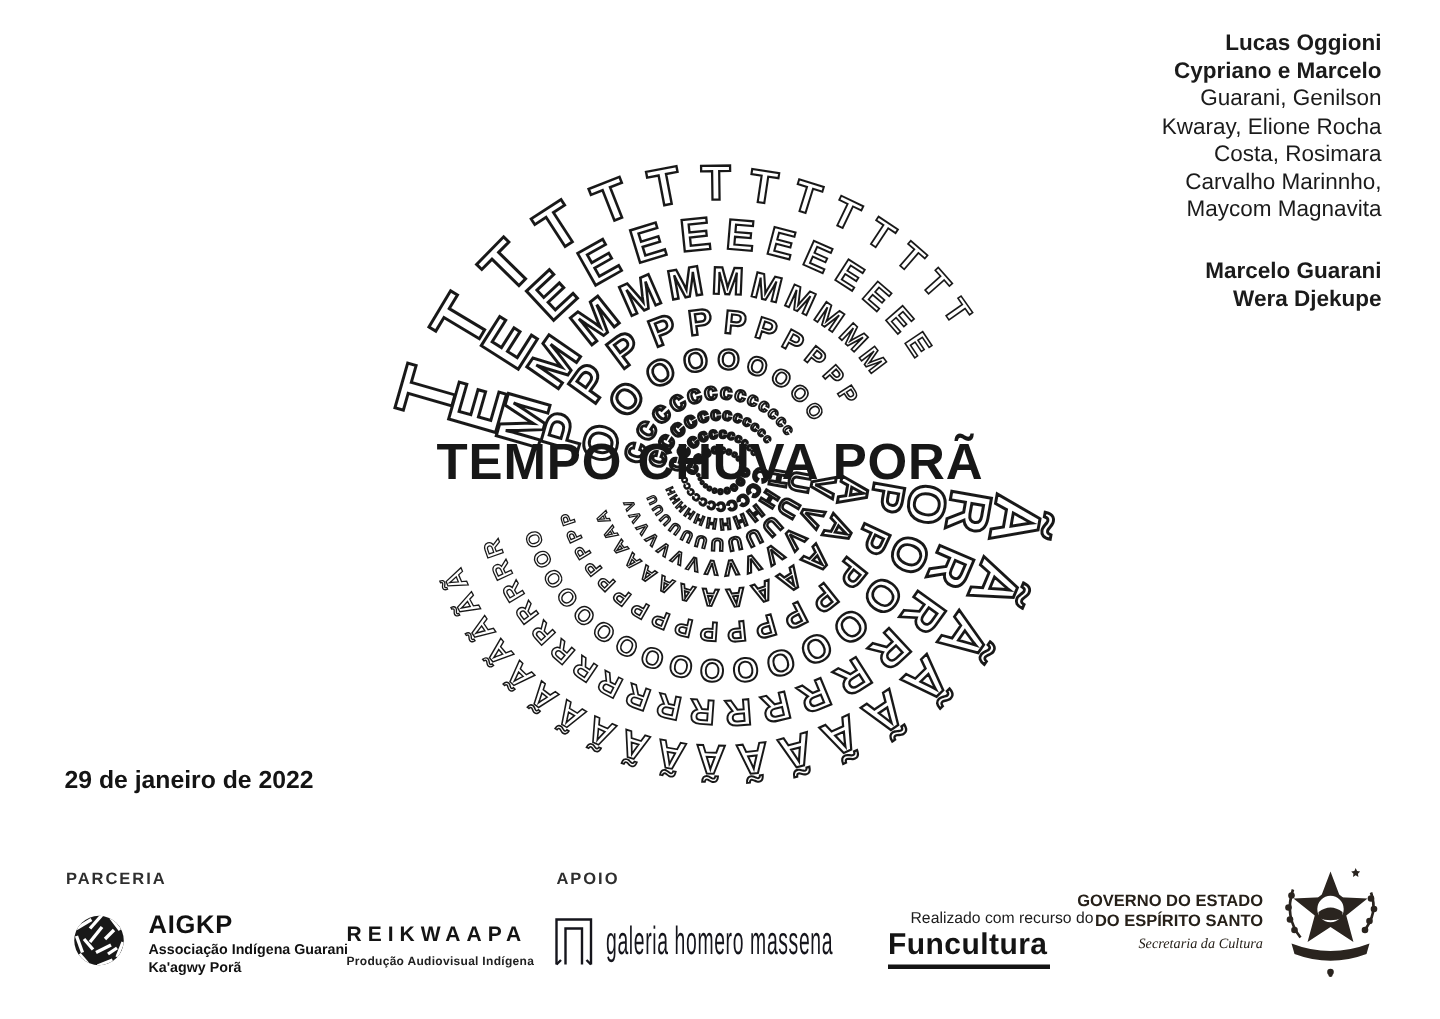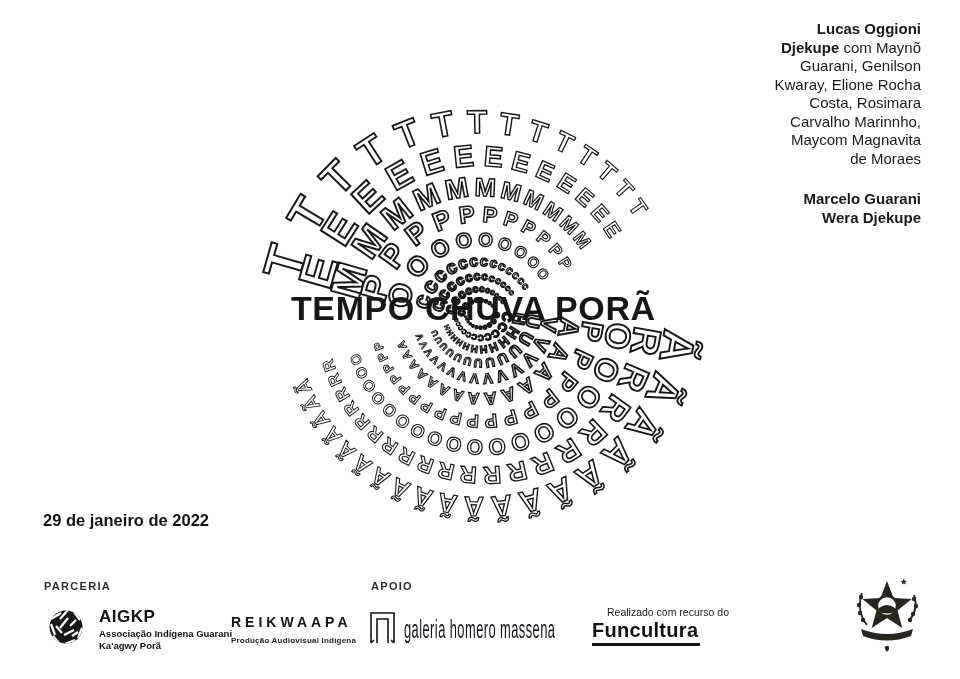--- a/index.html
+++ b/index.html
@@ -298,27 +298,26 @@
         <text transform="translate(467.7,318.7) rotate(241.4)" font-size="4.5" stroke-width="0.90">c</text>
         <text transform="translate(466.7,316.4) rotate(251.5)" font-size="4.2" stroke-width="0.84">c</text>
       </g>
     </svg>
 
   <div class="title">TEMPO CHUVA PORÃ</div>
 
   <div class="right-col">
     <div>
       <div><span class="b">Lucas Oggioni</span><span></span></div>
-      <div><span class="b">Djekupe</span><span> com Maynõ</span></div>
+      <div><span class="b">Cypriano e Marcelo</span><span></span></div>
       <div><span class="b"></span><span>Guarani, Genilson</span></div>
       <div><span class="b"></span><span>Kwaray, Elione Rocha</span></div>
       <div><span class="b"></span><span>Costa, Rosimara</span></div>
       <div><span class="b"></span><span>Carvalho Marinnho,</span></div>
       <div><span class="b"></span><span>Maycom Magnavita</span></div>
-      <div><span class="b"></span><span>de Moraes</span></div>
     </div>
     <div class="curators">
       <div class="nm">Marcelo Guarani</div>
       <div class="nm">Wera Djekupe</div>
     </div>
   </div>
 
   <div class="dates">
     <div>29 de janeiro de 2022</div>
   </div>
@@ -370,20 +369,27 @@
       <path d="M2,33 L5,30 M25,33 L22,30"></path>
     </svg>
     <span class="galeria-name">galeria homero massena</span>
   </div>
 
   <div class="funcultura">
     <div class="funcultura-intro">Realizado com recurso do</div>
     <div><span class="funcultura-name">Funcultura</span></div>
   </div>
 
+  <div class="governo">
+    <div class="governo-main">
+      <div>GOVERNO DO ESTADO</div>
+      <div>DO ESPÍRITO SANTO</div>
+    </div>
+    <div class="governo-sub">Secretaria da Cultura</div>
+  </div>
 
   <svg class="crest" width="72" height="78" viewBox="0 0 72 78">
     <g fill="#2a241f">
       <path d="M36,6 L42.5,23.1 L60.7,24 L46.5,35.4 L51.3,53 L36,43 L20.7,53 L25.5,35.4 L11.3,24 L29.5,23.1 Z"></path>
       <path d="M10,54 Q36,64 62,54 L60,61 Q36,70 12,61 Z"></path>
       <circle cx="36" cy="62" r="2"></circle>
       <circle cx="36" cy="73" r="2.2"></circle>
       <circle cx="55,10" cy="10" r="0"></circle>
     </g>
     <circle cx="36" cy="31" r="10" fill="#fff" stroke="#2a241f" stroke-width="2.4"></circle>

